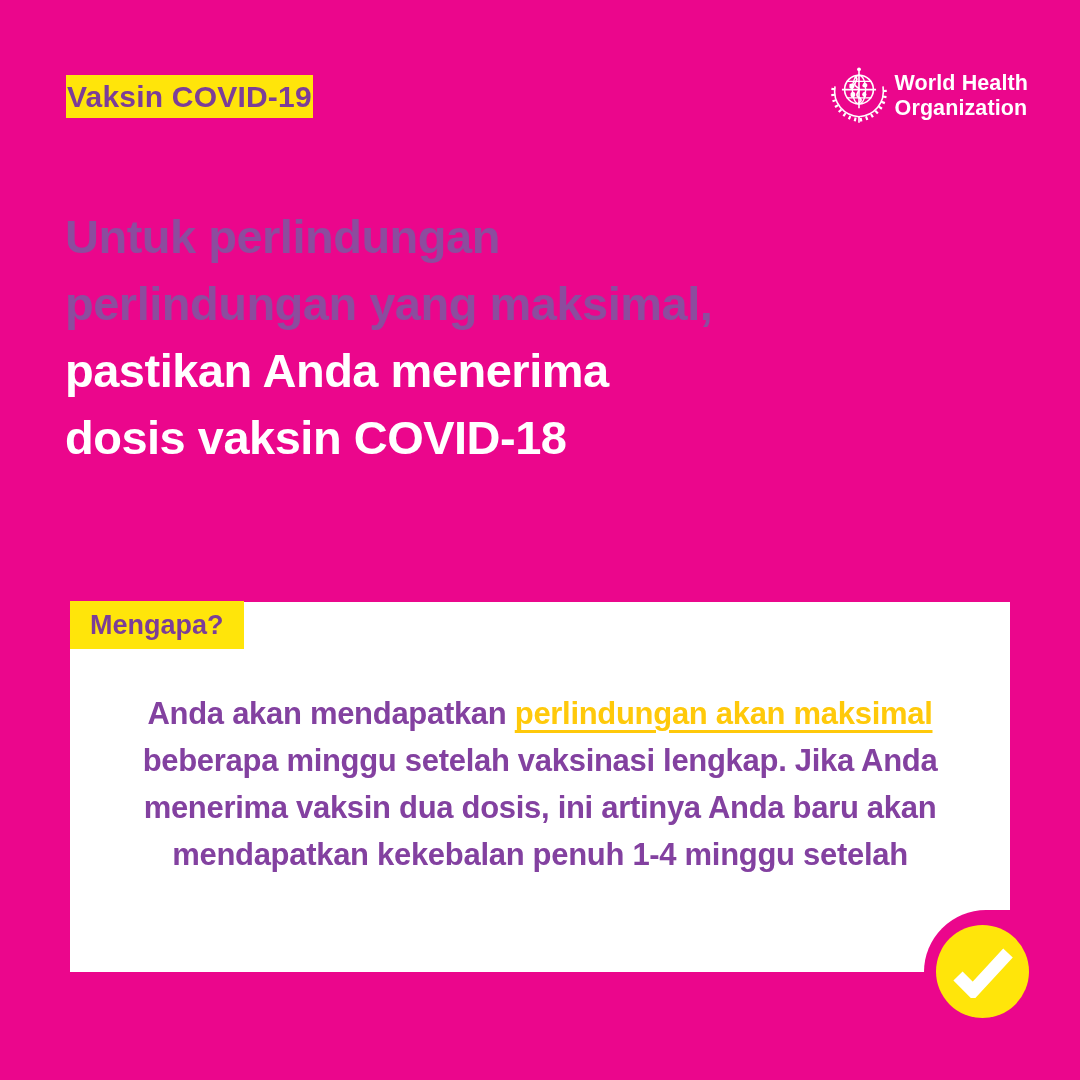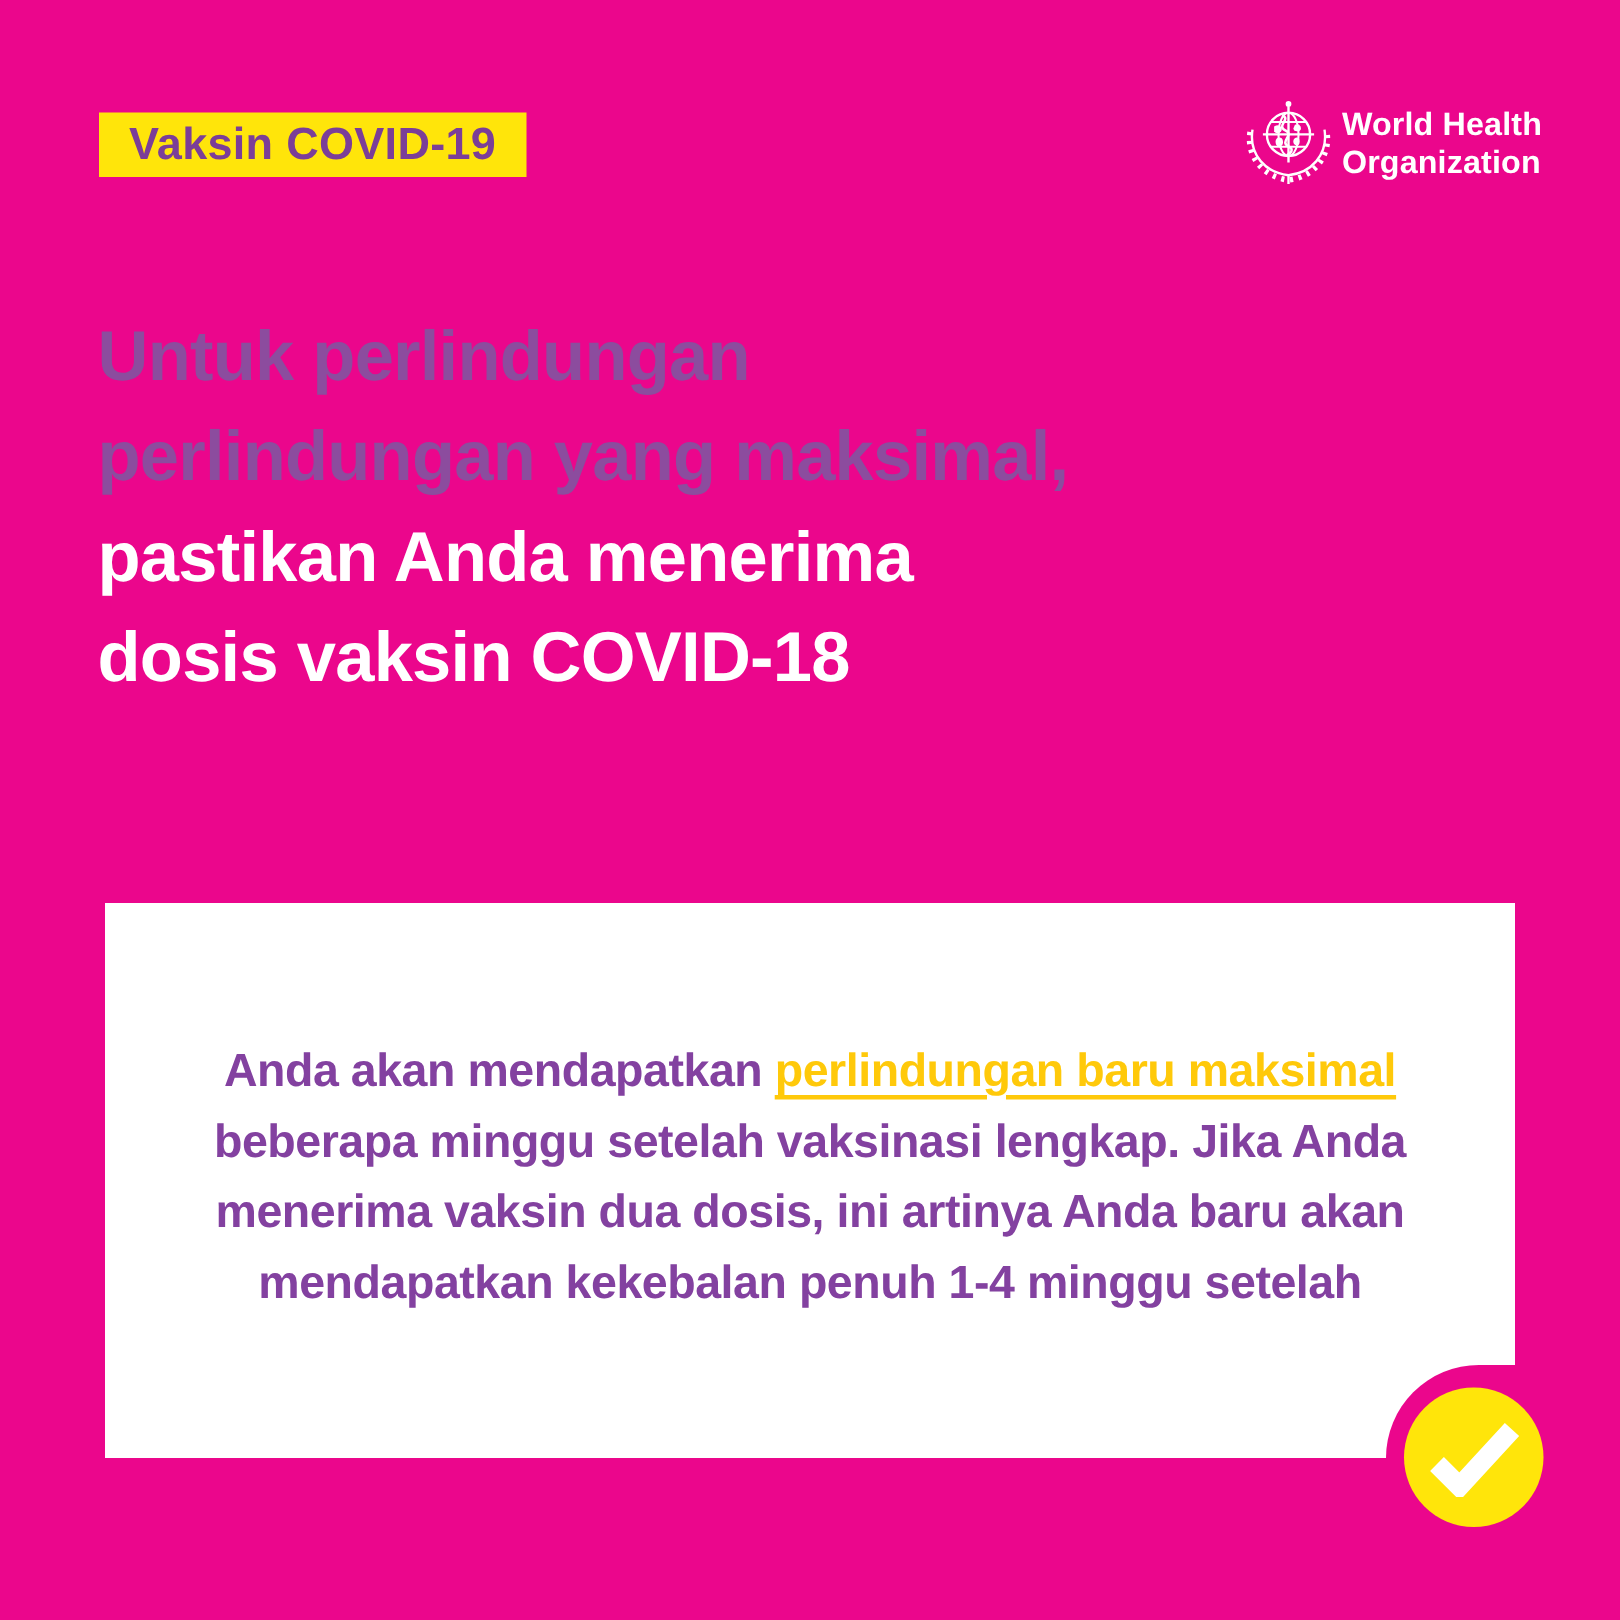--- a/index.html
+++ b/index.html
@@ -15,21 +15,21 @@
 
   
   .topic-badge {
     position: absolute;
     left: 66px;
     top: 75px;
     background: var(--badge-yellow, #FFE50A);
     color: var(--badge-text-purple, #7B3E98);
     font-size: 30px;
     line-height: 33px;
-    padding: 5px 20px;
+    padding: 5px 1px;
     letter-spacing: 0.2px;
     white-space: nowrap;
   }
   .who-logo {
     position: absolute;
     top: 64px;
     right: 52px;
     display: flex;
     align-items: flex-start;
     gap: 4px;
@@ -160,23 +160,24 @@
   </div>
 
   <div class="headline">
     <div class="hl purple">Untuk perlindungan</div>
     <div class="hl purple">perlindungan yang maksimal,</div>
     <div class="hl white">pastikan Anda menerima</div>
     <div class="hl white">dosis vaksin COVID-18</div>
   </div>
 
   <div class="card">
+    <div class="why-badge">Mengapa?</div>
 
     <div class="card-body">
-      <div class="body-line"><span>Anda akan mendapatkan </span><span class="link">perlindungan baru maksimal</span></div>
+      <div class="body-line"><span>Anda akan mendapatkan </span><span class="link">perlindungan akan maksimal</span></div>
       <div class="body-line">beberapa minggu setelah vaksinasi lengkap. Jika Anda</div>
       <div class="body-line">menerima vaksin dua dosis, ini artinya Anda baru akan</div>
       <div class="body-line">mendapatkan kekebalan penuh 1-4 minggu setelah</div>
     </div>
   </div>
 
   <div class="corner-accent">
     <div class="check-circle">
       <svg viewBox="0 0 62 52" xmlns="http://www.w3.org/2000/svg">
         <path d="M6 30 L21 45 L56 7" fill="none" stroke="#ffffff" stroke-width="13" stroke-linecap="butt" stroke-linejoin="miter"></path>

